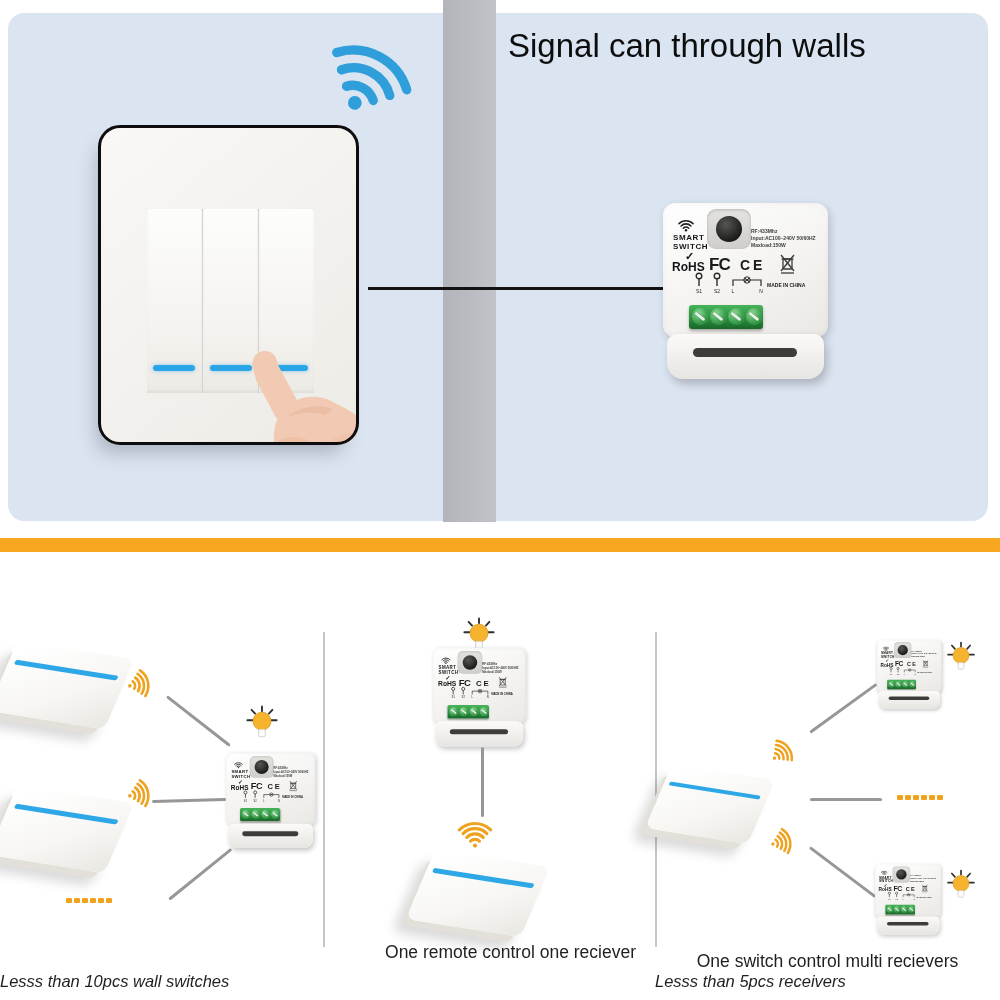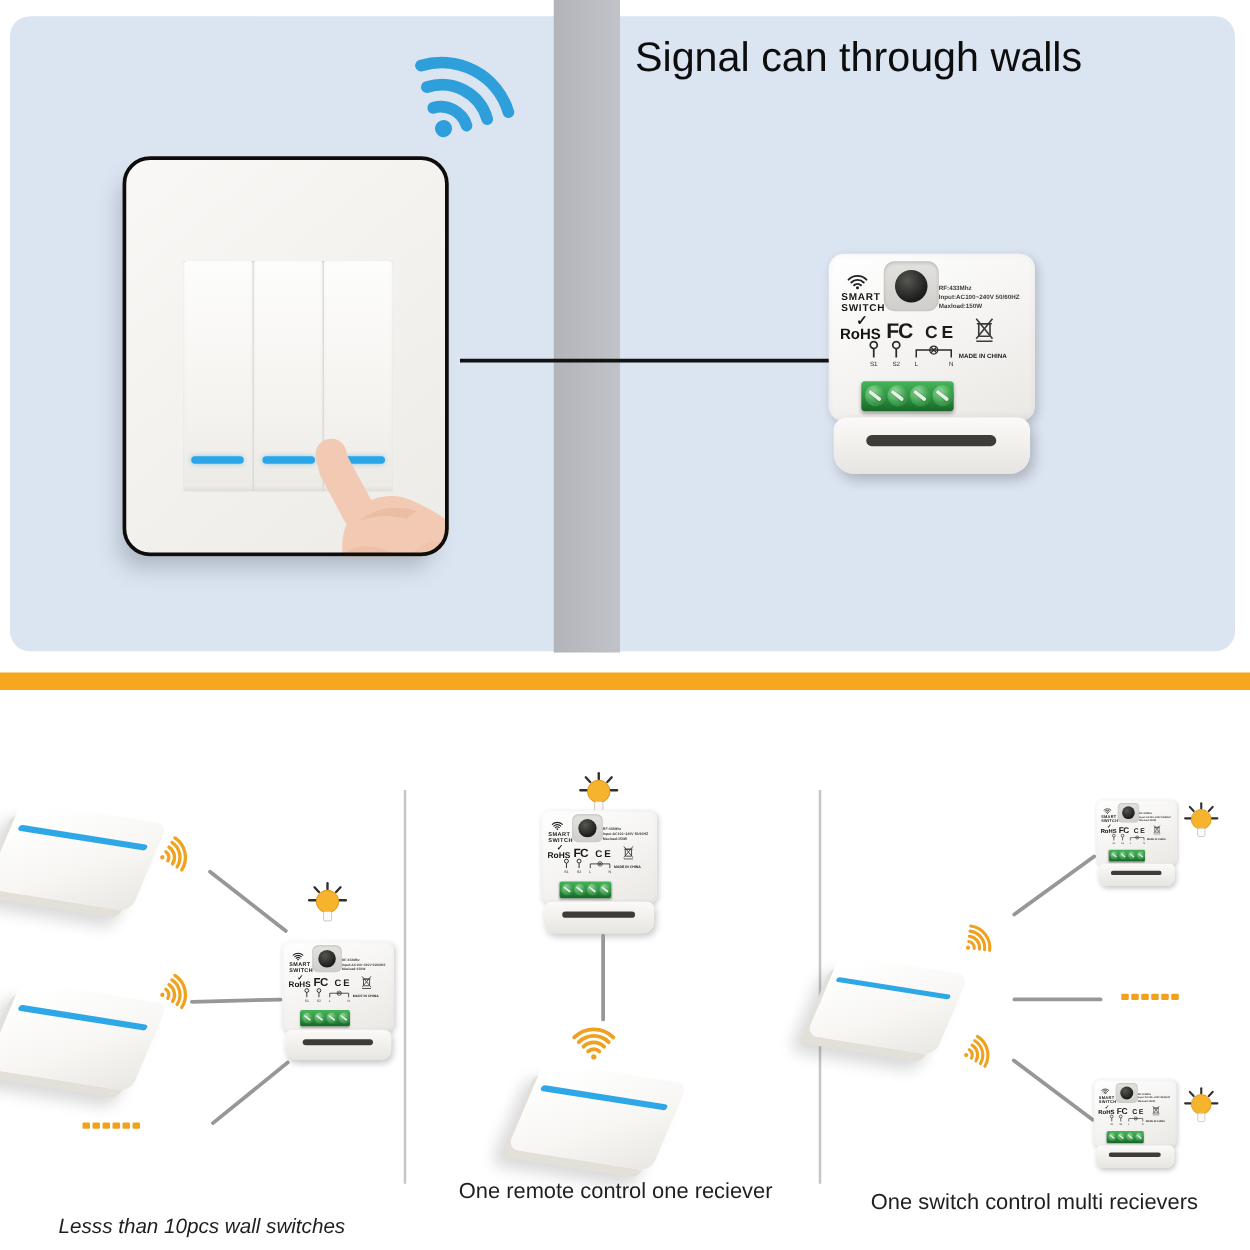--- a/index.html
+++ b/index.html
@@ -86,21 +86,21 @@
   .wave path { fill:none; stroke:currentColor; stroke-width:3; stroke-linecap:round; }
 
   .bulb { position:absolute; }
   .bulb line { stroke:#2f2f2d; stroke-width:2; stroke-linecap:round; }
 
   .line { position:absolute; height:2.5px; background:#979797; border-radius:2px; transform-origin:0 50%; }
   .dash-row { position:absolute; display:flex; gap:2.4px; }
   .dash { width:5.6px; height:5px; background:#f0a21d; border-radius:1px; }
 
   .caption { position:absolute; font-size:17.5px; color:#1f1f1f; text-align:center; }
-  .note { position:absolute; font-size:16.5px; font-style:italic; color:#1f1f1f; text-align:center; }
+  .note { position:absolute; font-size:16.5px; font-style:italic; color:#1f1f1f; }
 </style>
 </head>
 <body>
 
 <div class="stage">
 
   <div class="abs blue-panel"></div>
   <div class="abs wall-bar"></div>
   <div class="abs headline">Signal can through walls</div>
 
@@ -392,21 +392,21 @@
     <path d="M7.2,13.8 A6,6 0 0 1 7.2,22.2"></path>
     <path d="M10.8,10.2 A11,11 0 0 1 10.8,25.8"></path>
     <path d="M14.3,6.7 A16,16 0 0 1 14.3,29.3"></path>
     <path d="M17.8,3.2 A21,21 0 0 1 17.8,32.8"></path>
   </svg>
 
   <div class="switch3d" style="left:420px; top:856px; width:116px; height:74px;">
     <div class="sline"></div>
   </div>
 
-  <div class="caption" style="left:330px; top:942px; width:325px;">One remote control one reciever</div>
+  <div class="caption" style="left:348px; top:942px; width:325px;">One remote control one reciever</div>
 
   <div class="switch3d" style="left:658px; top:770px; width:104px; height:68px;">
     <div class="sline"></div>
   </div>
 
   <svg class="wave" viewBox="0 0 26 36" style="left:770px; top:738px; width:22px; height:30px; transform:rotate(-38deg);">
     <circle cx="3" cy="18" r="2" fill="currentColor" stroke="none"></circle>
     <path d="M7.2,13.8 A6,6 0 0 1 7.2,22.2"></path>
     <path d="M10.8,10.2 A11,11 0 0 1 10.8,25.8"></path>
     <path d="M14.3,6.7 A16,16 0 0 1 14.3,29.3"></path>
@@ -569,14 +569,15 @@
     <line x1="18" y1="1.5" x2="18" y2="6.5"></line>
       <line x1="7" y1="5" x2="10.7" y2="9"></line>
       <line x1="29" y1="5" x2="25.3" y2="9"></line>
     <line x1="2.5" y1="16" x2="8" y2="16"></line>
       <line x1="33.5" y1="16" x2="28" y2="16"></line>
     <circle cx="18" cy="17" r="9.5" fill="#f6b42e" stroke="#d89414" stroke-width="0.8"></circle>
     <rect x="14.5" y="25.5" width="7" height="8" rx="1.5" fill="#fbfbf9" stroke="#c9c7c3" stroke-width="0.8"></rect>
   </svg>
 
   <div class="caption" style="left:655px; top:951px; width:345px;">One switch control multi recievers</div>
+  <div class="note" style="left:655px; top:972px; width:345px;">Lesss than 5pcs receivers</div>
 
 </div>
 
 </body></html>

